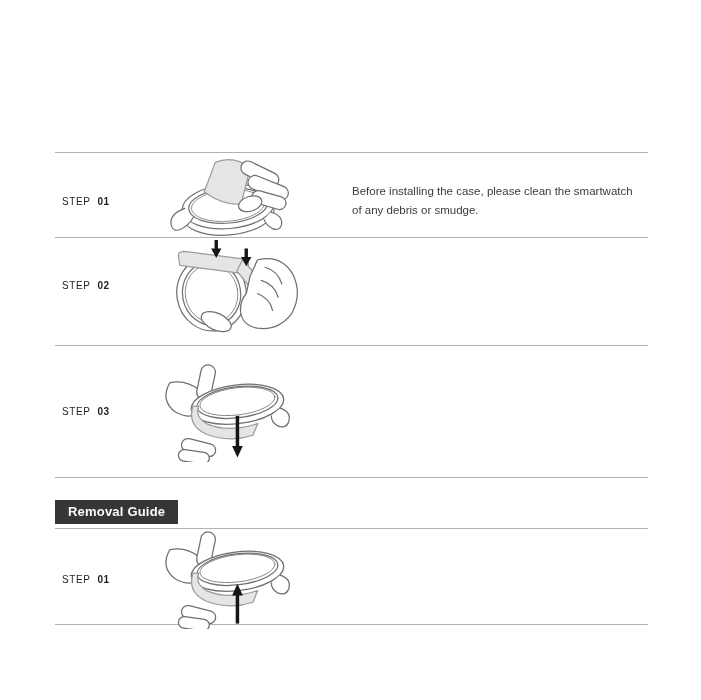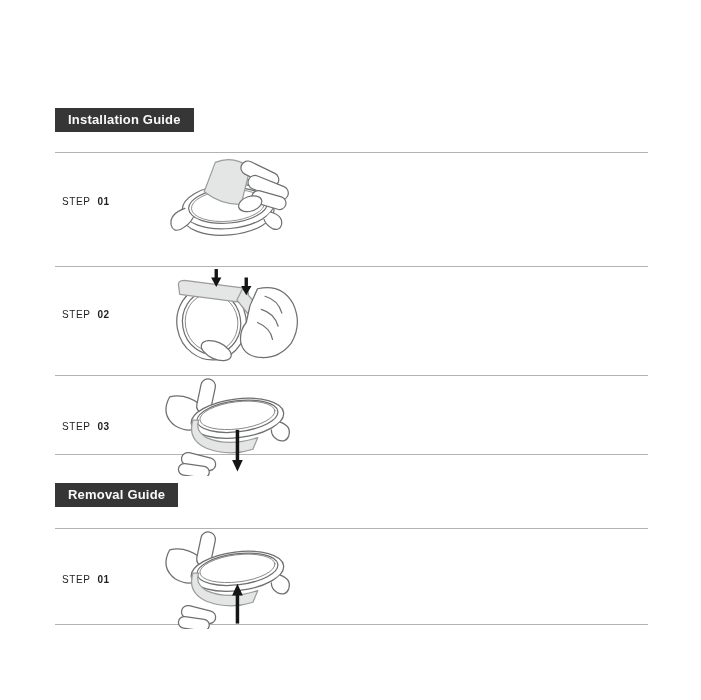--- a/index.html
+++ b/index.html
@@ -21,34 +21,34 @@
     line-height: 24px;
     padding: 0 13px;
     background: #363636;
     color: #fafafa;
     font-size: 13px;
     font-weight: 600;
     letter-spacing: 0.2px;
     display: inline-block;
   }
   .badge-installation { top: 108px; }
-  .badge-removal { top: 483px; }
+  .badge-removal { top: 500px; }
 
   .row {
     position: absolute;
     left: 55px;
     width: 593px;
     display: grid;
     grid-template-columns: 95px 170px 1fr;
     align-items: center;
     border-top: 1px solid #b3b3b3;
   }
   .row-1 { top: 152px; height: 97px; }
-  .row-2 { top: 266px; height: 96px; }
-  .row-3 { top: 345px; height: 80px; border-bottom: 1px solid #b3b3b3; margin-top: 30px; }
+  .row-2 { top: 237px; height: 96px; }
+  .row-3 { top: 345px; height: 133px; border-bottom: 1px solid #b3b3b3; }
   .row-4 { top: 528px; height: 97px; border-bottom: 1px solid #b3b3b3; }
 
   .step-label {
     padding-left: 7px;
     font-size: 10px;
     color: #1f1f1f;
     white-space: nowrap;
   }
   .step-word { font-weight: 400; letter-spacing: 0.6px; }
   .step-num { font-weight: 700; margin-left: 7px; letter-spacing: 0.5px; }
@@ -66,21 +66,20 @@
     font-size: 11.5px;
     line-height: 19px;
     color: #3c3c3c;
   }
 </style>
 </head>
 <body>
 
 <div class="page">
 
-  <div class="badge badge-installation">Installation Guide</div>
 
   <div class="row row-1">
     <div class="step-label">
       <span class="step-word">STEP</span><span class="step-num">01</span>
     </div>
     <div class="illu">
       <svg width="155" height="92" viewBox="0 0 160 100">
         <g stroke="#6f6f6f" stroke-width="1.3" fill="none" stroke-linecap="round" stroke-linejoin="round">
 
           <ellipse cx="72" cy="63" rx="50" ry="24" transform="rotate(-5 72 63)" fill="#ffffff"></ellipse>
@@ -92,20 +91,24 @@
           <path d="M 118 62 Q 132 66 130 76 Q 128 83 120 80 Q 113 76 111 70" fill="#ffffff"></path>
 
           <path d="M 58 8 Q 78 0 96 14 L 86 54 Q 64 54 46 40 Z" fill="#e4e6e6" stroke="#9b9b9b"></path>
 
           <rect x="90" y="4" width="44" height="15" rx="7.5" transform="rotate(26 90 4)" fill="#ffffff"></rect>
           <rect x="97" y="20" width="46" height="15" rx="7.5" transform="rotate(22 97 20)" fill="#ffffff"></rect>
           <rect x="100" y="37" width="38" height="14" rx="7" transform="rotate(16 100 37)" fill="#ffffff"></rect>
           <ellipse cx="96" cy="53" rx="13" ry="8" transform="rotate(-18 96 53)" fill="#ffffff"></ellipse>
         </g>
       </svg>
+    </div>
+    <div class="desc">
+      <div>Before installing the case, please clean the smartwatch</div>
+      <div>of any debris or smudge.</div>
     </div>
   </div>
 
   <div class="row row-2">
     <div class="step-label">
       <span class="step-word">STEP</span><span class="step-num">02</span>
     </div>
     <div class="illu">
       <svg width="150" height="94" viewBox="0 0 160 100">
         <g stroke="#6f6f6f" stroke-width="1.3" fill="none" stroke-linecap="round" stroke-linejoin="round">

